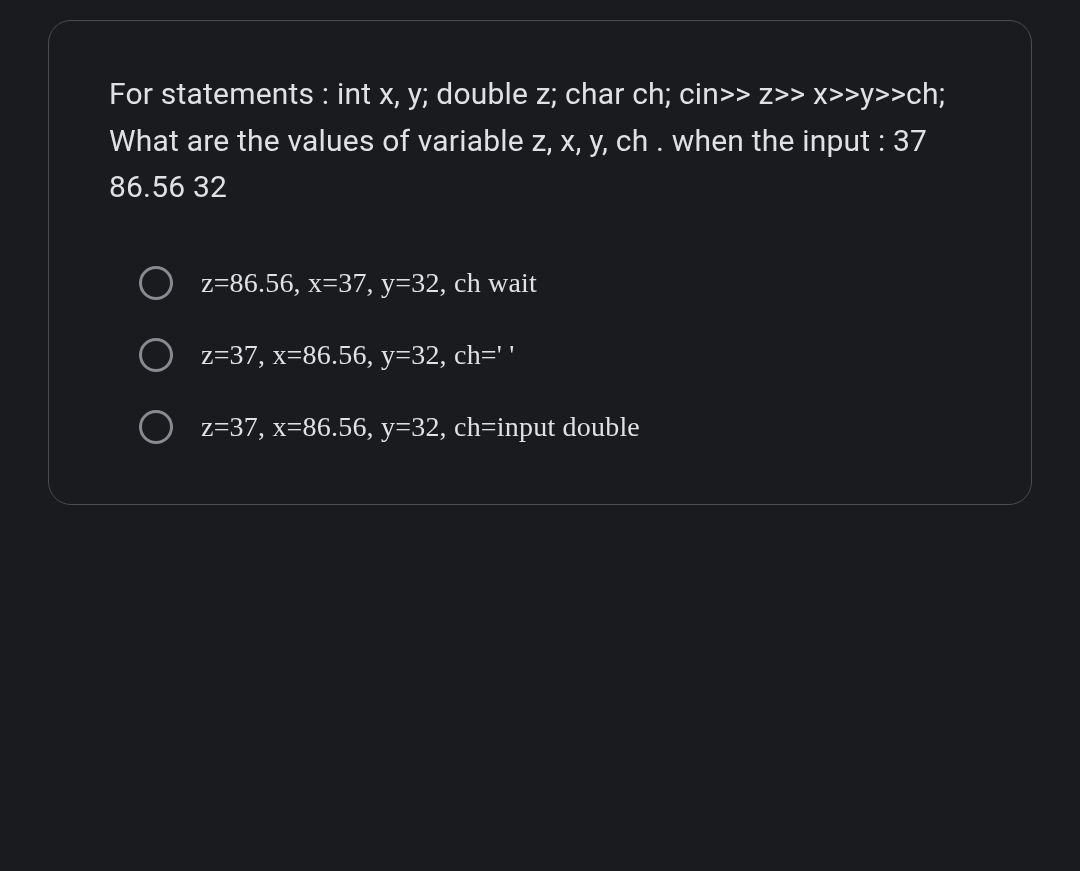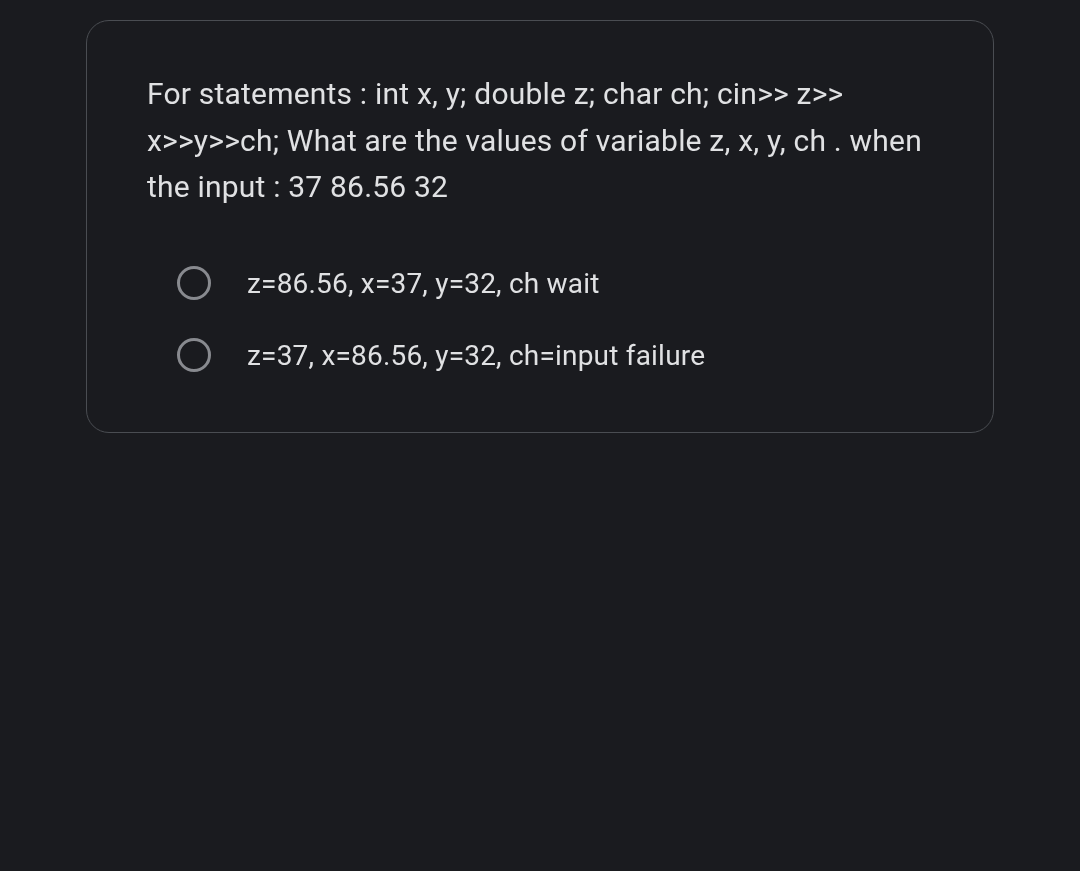--- a/index.html
+++ b/index.html
@@ -11,21 +11,21 @@
       background-color: #1a1b1f;
       width: 1080px;
       height: 871px;
       font-family: 'Roboto', Arial, sans-serif;
       padding: 20px;
       display: flex;
       align-items: flex-start;
       justify-content: center;
     }
     .question-card {
-      width: 908px;
+      width: 984px;
       border: 1px solid #4a4d52;
       border-radius: 23px;
       padding: 50px 60px 60px 60px;
       background-color: #1a1b1f;
     }
     .question-text {
       color: #e0e1e3;
       font-size: 30px;
       line-height: 1.55;
       font-weight: 400;
@@ -33,23 +33,24 @@
       letter-spacing: 0.2px;
     }
     .options-container {
       display: flex;
       flex-direction: column;
       gap: 38px;
       padding-left: 30px;
     }
     .option-row {
       display: flex;
-      align-items: flex-end;
-      gap: 36px;
+      align-items: center;
+      gap: 28px;
       cursor: pointer;
+      font-family: Liberation Serif, serif;
     }
     .radio-circle {
       width: 34px;
       height: 34px;
       border: 3px solid #888a8f;
       border-radius: 50%;
       flex-shrink: 0;
     }
     .option-label {
       color: #e0e1e3;
@@ -63,16 +64,20 @@
 
 <div class="question-card">
   <div class="question-text">For statements : int x, y; double z; char ch; cin&gt;&gt; z&gt;&gt; x&gt;&gt;y&gt;&gt;ch; What are the values of variable z, x, y, ch . when the input : 37 86.56 32</div>
   <div class="options-container">
     <div class="option-row">
       <div class="radio-circle"></div>
       <div class="option-label">z=86.56, x=37, y=32, ch wait</div>
     </div>
     <div class="option-row">
       <div class="radio-circle"></div>
-      <div class="option-label">z=37, x=86.56, y=32, ch=input failure</div>
+      <div class="option-label">z=37, x=86.56, y=32, ch=' '</div>
+    </div>
+    <div class="option-row">
+      <div class="radio-circle"></div>
+      <div class="option-label">z=37, x=86.56, y=32, ch=input double</div>
     </div>
   </div>
 </div>
 
 </body></html>

